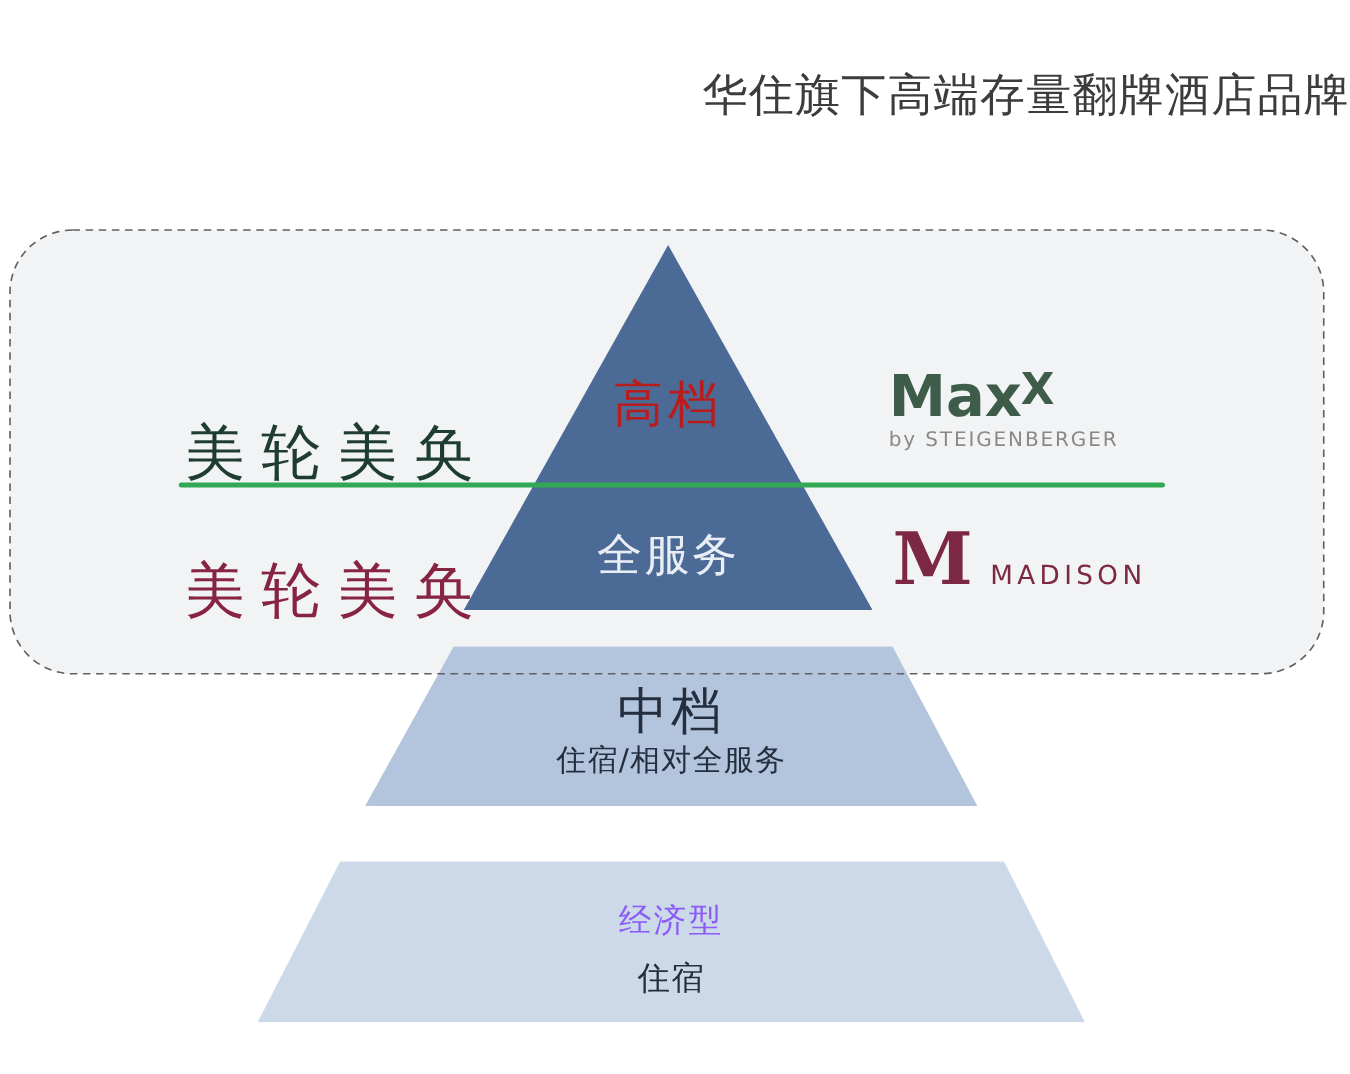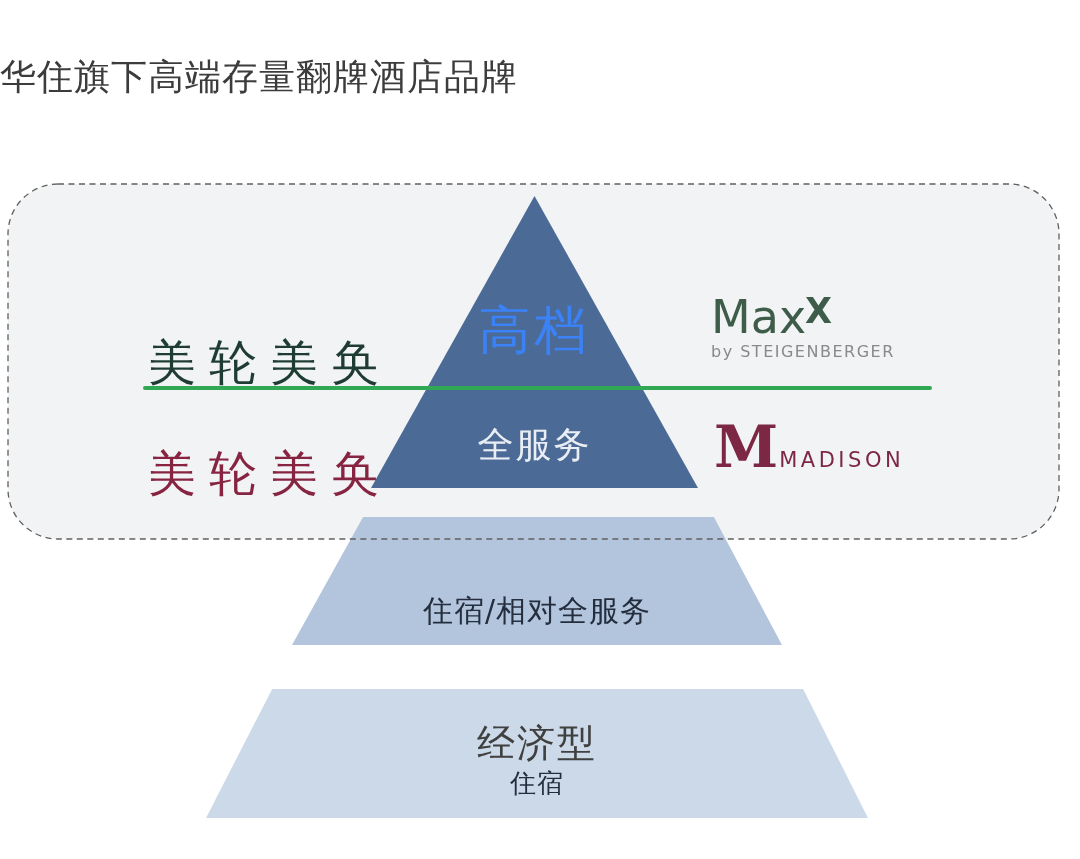--- a/index.html
+++ b/index.html
@@ -3,21 +3,21 @@
 <meta charset="utf-8">
 <style>
   html,body{margin:0;padding:0;background:#ffffff;}
   .canvas{
     position:relative;width:1080px;height:859px;background:#ffffff;
     font-family:"DejaVu Sans","Liberation Sans",sans-serif;overflow:hidden;
   }
   .layer{position:absolute;left:0;top:0;width:1080px;height:859px;pointer-events:none;}
 
   .title{
-    position:absolute;left:0;top:57px;width:1080px;text-align:left;
+    position:absolute;left:0;top:57px;width:1080px;text-align:right;
     font-size:36px;letter-spacing:1px;color:#3c3c3c;font-weight:400;line-height:1.1;
   }
 
   
   .tier-top{
     position:absolute;left:371px;top:196px;width:327px;height:292px;
     background:#4c6a96;clip-path:polygon(50% 0,100% 100%,0 100%);z-index:3;
   }
   .tier-middle{
     position:absolute;left:292px;top:517px;width:490px;height:128px;
@@ -27,42 +27,42 @@
     position:absolute;left:206px;top:689px;width:662px;height:129px;
     background:#ccd9e9;clip-path:polygon(10% 0,90.2% 0,100% 100%,0 100%);z-index:2;
   }
   .green-line{
     position:absolute;left:143px;top:386px;width:789px;height:4px;
     background:#30a854;z-index:4;border-radius:2px;
   }
 
   
   .t-label{position:absolute;text-align:center;line-height:1;z-index:6;}
-  .lbl-top   {left:371px;width:327px;top:304px;font-size:52px;letter-spacing:4px;color:#3b82f6;}
+  .lbl-top   {left:371px;width:327px;top:304px;font-size:40px;letter-spacing:4px;color:#b91c1c;}
   .sub-top   {left:371px;width:327px;top:427px;font-size:36px;letter-spacing:2px;color:#e9eef5;}
   .lbl-mid   {left:292px;width:490px;top:549px;font-size:40px;letter-spacing:3px;color:#242e3e;}
-  .sub-mid   {left:292px;width:490px;top:596px;font-size:30px;letter-spacing:1px;color:#242e3e;}
-  .lbl-bot   {left:206px;width:662px;top:724px;font-size:38px;letter-spacing:2px;color:#404040;}
+  .sub-mid   {left:292px;width:490px;top:596px;font-size:24px;letter-spacing:1px;color:#242e3e;}
+  .lbl-bot   {left:206px;width:662px;top:724px;font-size:26px;letter-spacing:2px;color:#8b5cf6;}
   .sub-bot   {left:206px;width:662px;top:770px;font-size:26px;letter-spacing:1px;color:#242e3e;}
 
   
   .brand-cn{position:absolute;left:148px;line-height:1;z-index:6;font-weight:400;white-space:nowrap;margin-top:36px;}
   .brand-green {top:302px;font-size:48px;letter-spacing:13px;color:#1e3c32;}
   .brand-maroon{top:413px;font-size:48px;letter-spacing:13px;color:#872441;}
 
   
   .maxx{position:absolute;left:711px;top:294px;z-index:6;line-height:1;}
-  .maxx-main{font-size:46px;font-weight:normal;color:#3d5c49;letter-spacing:0;text-align:right;}
+  .maxx-main{font-size:46px;font-weight:bold;color:#3d5c49;letter-spacing:0;text-align:right;}
   .maxx-sup{font-size:35px;font-weight:bold;color:#3d5c49;position:relative;top:-10px;left:-1px;}
   .maxx-byline{font-size:16px;color:#898989;letter-spacing:1.5px;margin-top:4px;}
 
   
   .madison{position:absolute;left:714px;top:418px;z-index:6;display:flex;align-items:baseline;line-height:1;}
   .madison-m{font-family:"DejaVu Serif","Liberation Serif",serif;font-size:58px;font-weight:bold;color:#7c2744;}
-  .madison-name{font-size:21px;letter-spacing:3.5px;color:#7c2744;margin-left:1px;}
+  .madison-name{font-size:21px;letter-spacing:3.5px;color:#7c2744;margin-left:14px;}
 </style>
 </head>
 <body>
 
 <div class="canvas">
 
   <div class="title">华住旗下高端存量翻牌酒店品牌</div>
 
   <svg class="layer" style="z-index:1" width="1080" height="859" viewBox="0 0 1080 859">
     <rect x="8" y="184" width="1051" height="355" rx="50" fill="#f2f3f4"></rect>
@@ -73,20 +73,21 @@
   <div class="tier-top"></div>
 
   <div class="green-line"></div>
 
   <svg class="layer" style="z-index:5" width="1080" height="859" viewBox="0 0 1080 859">
     <rect x="8" y="184" width="1051" height="355" rx="50" fill="none" stroke="#606060" stroke-width="1.3" stroke-dasharray="6 4.5"></rect>
   </svg>
 
   <div class="t-label lbl-top">高档</div>
   <div class="t-label sub-top">全服务</div>
+  <div class="t-label lbl-mid">中档</div>
   <div class="t-label sub-mid">住宿/相对全服务</div>
   <div class="t-label lbl-bot">经济型</div>
   <div class="t-label sub-bot">住宿</div>
 
   <div class="brand-cn brand-green">美轮美奂</div>
   <div class="brand-cn brand-maroon">美轮美奂</div>
 
   <div class="maxx">
     <div>
       <span class="maxx-main">Max</span><span class="maxx-sup">X</span>

